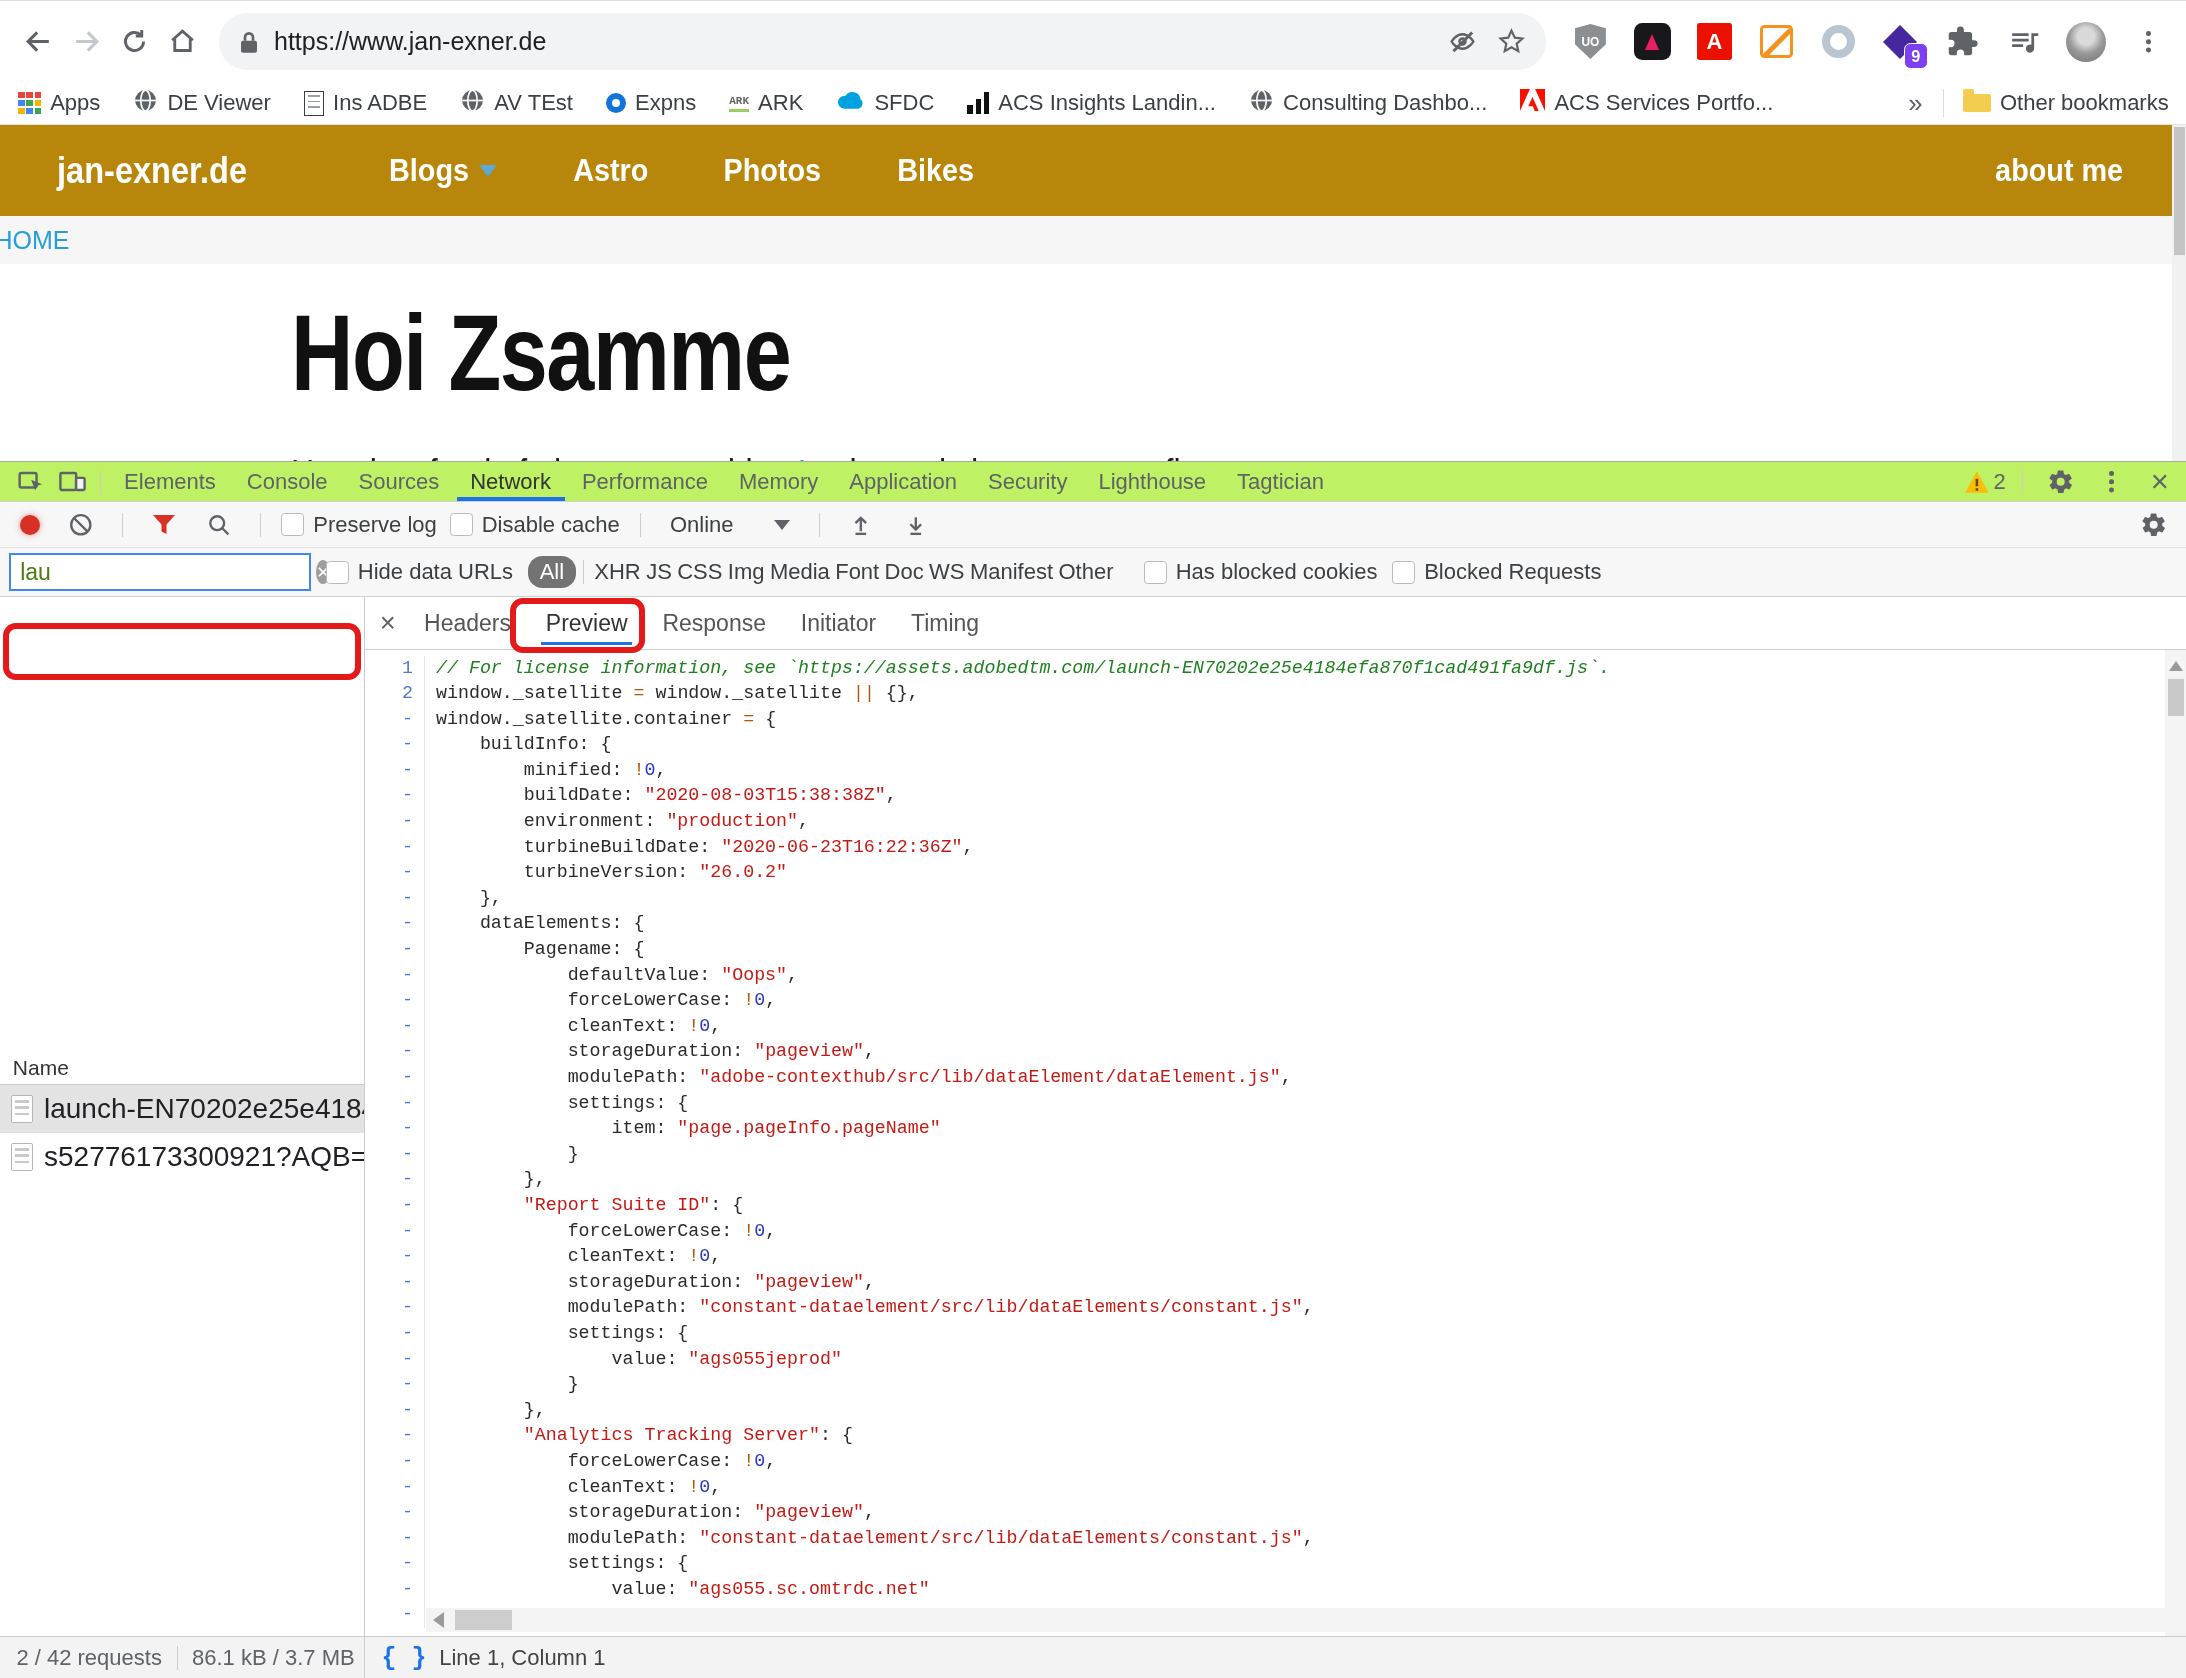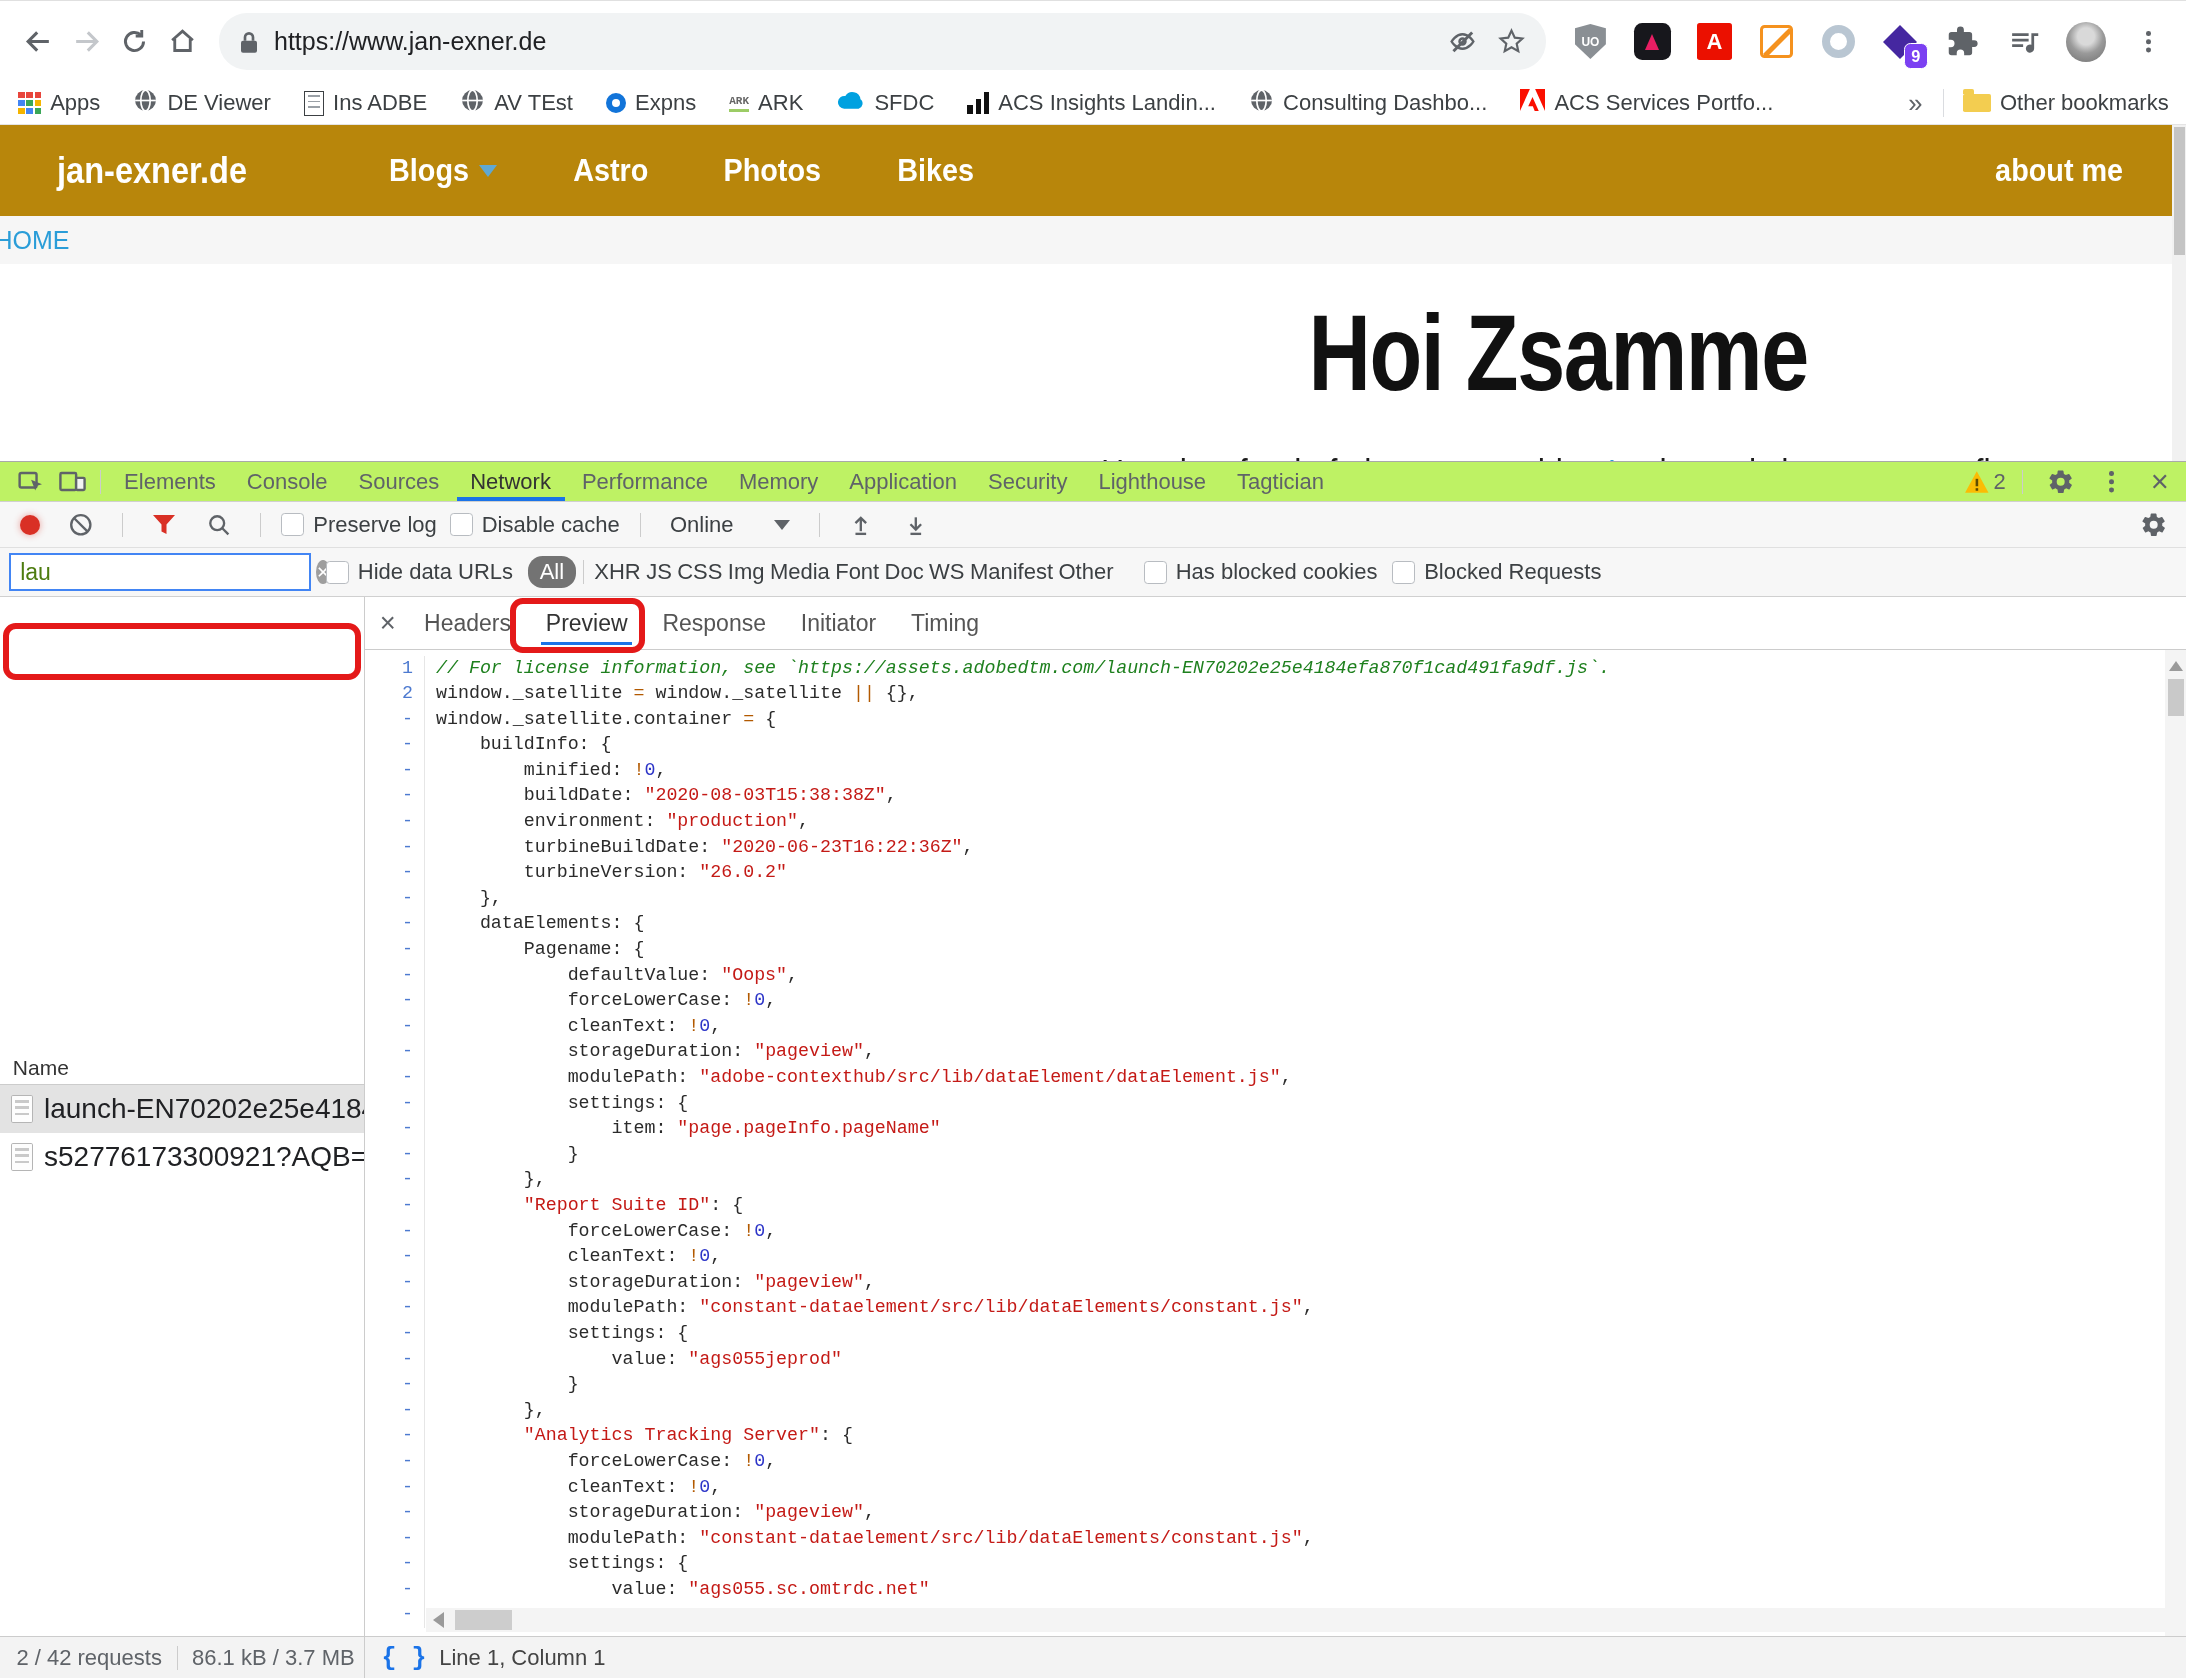--- a/index.html
+++ b/index.html
@@ -51,21 +51,21 @@
   .folder { width:27.4px; height:18.3px; background:#f3cd50; border-radius:1.8px; position:relative; display:block; }
   .folder::before { content:""; position:absolute; top:-4.6px; left:0; width:11px; height:4.6px; background:#f3cd50; border-radius:1.8px 1.8px 0 0; }
   .docicon { width:20px; height:25px; background:#fff; border:1.8px solid #3c4043; position:relative; display:block; }
   .docicon::before { content:""; position:absolute; left:2.7px; right:2.7px; top:3.7px; height:13.7px;
     background:repeating-linear-gradient(#9aa0a6 0 1.8px, transparent 1.8px 5.5px); }
   .bm-right { margin-left:auto; display:flex; align-items:center; gap:20px; }
   .chev { font-size:25.6px; color:#5f6368; }
   .bm-div { width:0.9px; height:27.4px; background:#dadce0; }
 
   
-  #site { top:125px; height:336px; background:#fff; overflow:hidden;text-align:right; }
+  #site { top:125px; height:336px; background:#fff; overflow:hidden; }
   #gold { height:91px; background:#b8860b; display:flex; align-items:center; padding:0 57px; }
   .brand { color:#fff; font-size:37px; font-weight:bold; transform:scaleX(.88); transform-origin:left; }
   .sitenav { display:flex; gap:66px; margin-left:110px; }
   .sitenav .ni { color:#fff; font-size:32px; font-weight:bold; display:flex; align-items:center; gap:11px; transform:scaleX(.9); }
   .caret { width:0; height:0; border-left:10px solid transparent; border-right:10px solid transparent; border-top:12.8px solid #5fa8d3; display:inline-block; }
   .aboutme { margin-left:auto; color:#fff; font-size:32px; font-weight:bold; transform:scaleX(.9); }
   #crumb { height:48px; background:#f6f6f6; display:flex; align-items:center; }
   #crumb a { color:#2a9dd8; font-size:25px; margin-left:-5.5px; text-decoration:none; }
   #sitecontent { padding-left:291px; }
   #sitecontent h1 { margin-top:25.6px; font-size:108px; font-weight:700; color:#111; letter-spacing:-1.8px;

